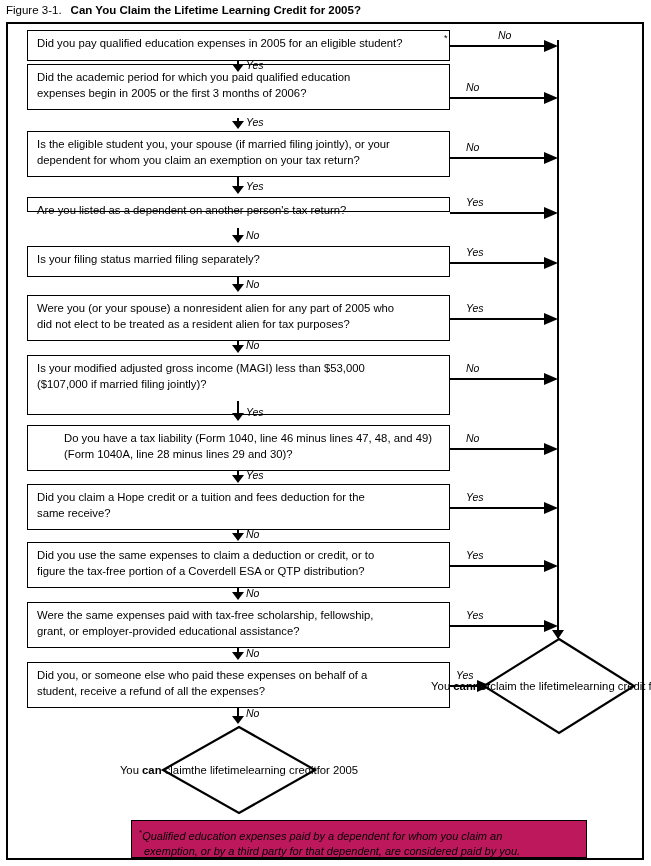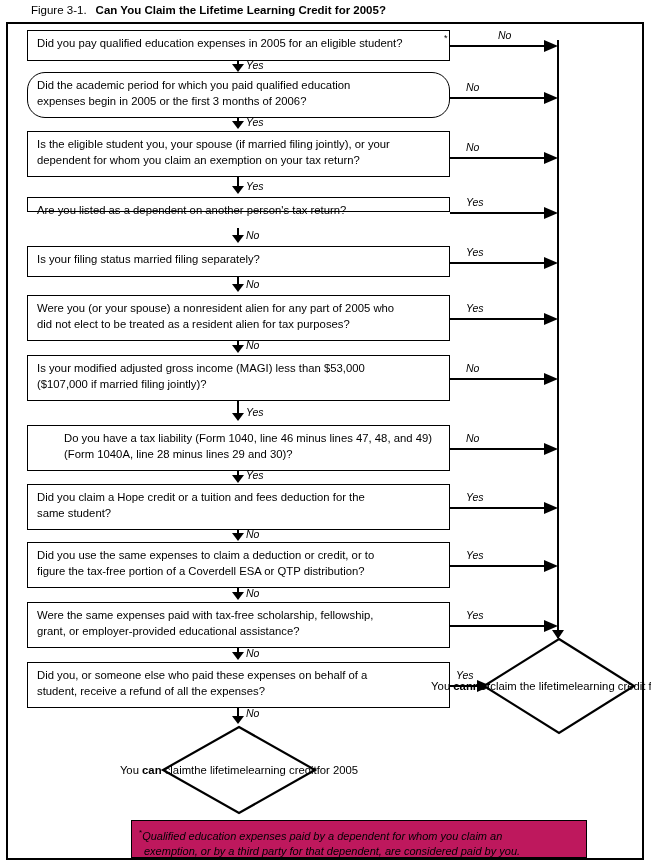--- a/index.html
+++ b/index.html
@@ -8,21 +8,21 @@
     font-family:"Liberation Sans","DejaVu Sans",sans-serif;
     color:#000;
   }
   #figure-root{position:absolute;left:0;top:0;width:651px;height:866px;}
 
   
   .caption{
     position:absolute;left:6px;top:2px;width:640px;height:18px;
     font-size:11.5px;line-height:16px;white-space:nowrap;
   }
-  .caption .cap-num{font-weight:normal;margin-left:25px;}
+  .caption .cap-num{font-weight:normal;}
   .caption .cap-title{font-weight:bold;margin-left:9px;}
 
   
   .outer-frame{
     position:absolute;left:6px;top:22px;width:638px;height:838px;
     border:2px solid #000;box-sizing:border-box;background:#fff;
   }
 
   
   .qbox{
@@ -93,49 +93,49 @@
 
   <div class="caption">
     <span class="cap-num">Figure 3-1.</span><span class="cap-title">Can You Claim the Lifetime Learning Credit for 2005?</span>
   </div>
 
   <div class="outer-frame"></div>
 
   <div class="qbox" id="box-q1" style="top:30px;height:31px;">
     <span class="qtext">Did you pay qualified education expenses in 2005 for an eligible student?</span>
   </div>
-  <div class="qbox" id="box-q2" style="top:72px;height:46px;border-radius:18px;">
+  <div class="qbox" id="box-q2" style="top:64px;height:46px;">
     <span class="qtext">Did the academic period for which you paid qualified education</span>
     <span class="qtext">expenses begin in 2005 or the first 3 months of 2006?</span>
   </div>
   <div class="qbox" id="box-q3" style="top:131px;height:46px;">
     <span class="qtext">Is the eligible student you, your spouse (if married filing jointly), or your</span>
     <span class="qtext">dependent for whom you claim an exemption on your tax return?</span>
   </div>
   <div class="qbox" id="box-q4" style="top:197px;height:15px;">
     <span class="qtext">Are you listed as a dependent on another person's tax return?</span>
   </div>
   <div class="qbox" id="box-q5" style="top:246px;height:31px;">
     <span class="qtext">Is your filing status married filing separately?</span>
   </div>
   <div class="qbox" id="box-q6" style="top:295px;height:46px;">
     <span class="qtext">Were you (or your spouse) a nonresident alien for any part of 2005 who</span>
     <span class="qtext">did not elect to be treated as a resident alien for tax purposes?</span>
   </div>
-  <div class="qbox" id="box-q7" style="top:355px;height:46px;">
+  <div class="qbox" id="box-q7" style="top:355px;height:60px;">
     <span class="qtext">Is your modified adjusted gross income (MAGI) less than $53,000</span>
     <span class="qtext">($107,000 if married filing jointly)?</span>
   </div>
   <div class="qbox" id="box-q8" style="top:425px;height:46px;padding-left:36px;">
     <span class="qtext">Do you have a tax liability (Form 1040, line 46 minus lines 47, 48, and 49)</span>
     <span class="qtext">(Form 1040A, line 28 minus lines 29 and 30)?</span>
   </div>
   <div class="qbox" id="box-q9" style="top:484px;height:46px;">
     <span class="qtext">Did you claim a Hope credit or a tuition and fees deduction for the</span>
-    <span class="qtext">same student?</span>
+    <span class="qtext">same receive?</span>
   </div>
   <div class="qbox" id="box-q10" style="top:542px;height:46px;">
     <span class="qtext">Did you use the same expenses to claim a deduction or credit, or to</span>
     <span class="qtext">figure the tax-free portion of a Coverdell ESA or QTP distribution?</span>
   </div>
   <div class="qbox" id="box-q11" style="top:602px;height:46px;">
     <span class="qtext">Were the same expenses paid with tax-free scholarship, fellowship,</span>
     <span class="qtext">grant, or employer-provided educational assistance?</span>
   </div>
   <div class="qbox" id="box-q12" style="top:662px;height:46px;">

